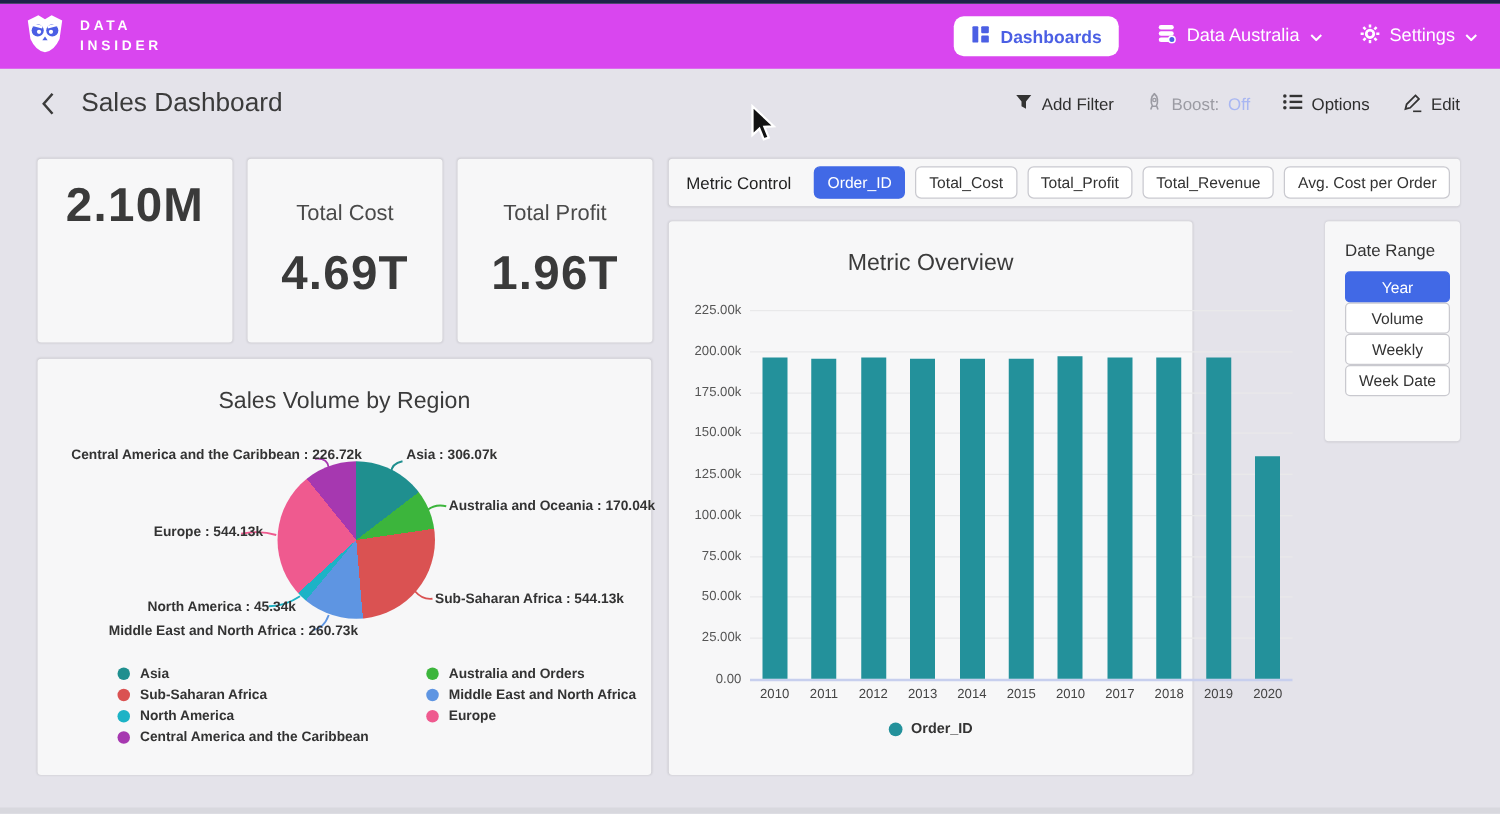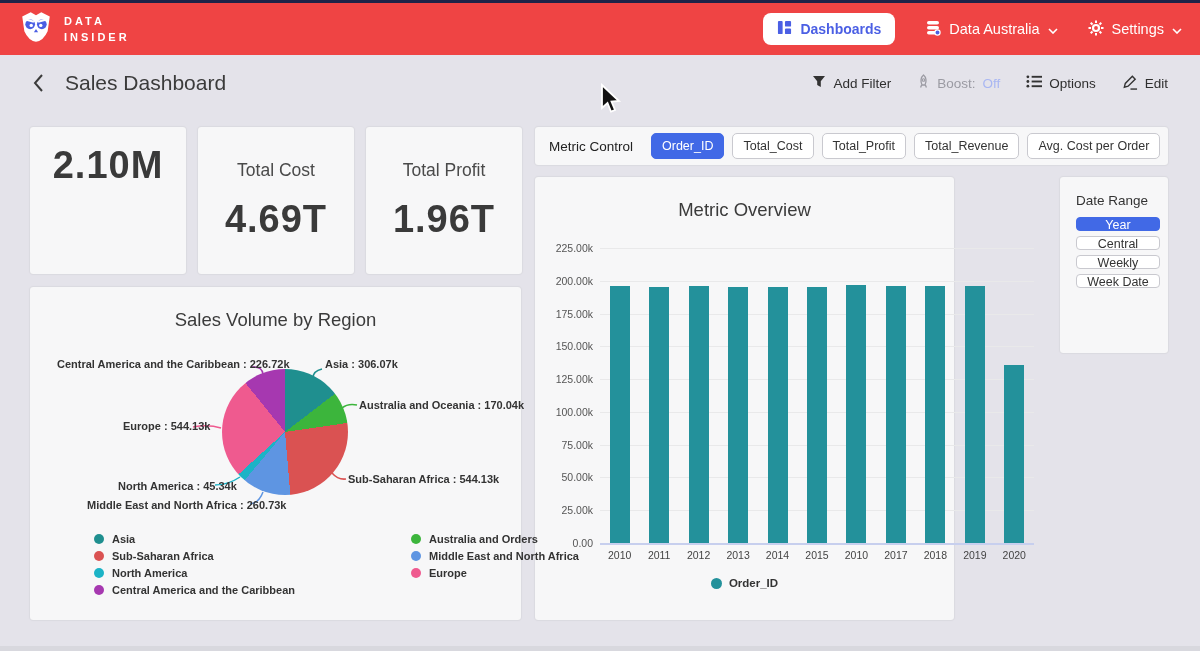--- a/index.html
+++ b/index.html
@@ -1,21 +1,21 @@
 <!DOCTYPE html>
 <html><head>
 <meta charset="utf-8">
 <style>
   * { margin:0; padding:0; box-sizing:border-box; }
   html,body { width:1200px; height:651px; overflow:hidden; }
   body { position:relative; background:#e4e3ea; font-family:"Liberation Sans",sans-serif; }
 
   
   .top-edge { position:absolute; top:0; left:0; right:0; height:3px; background:#1e2348; z-index:6; }
-  .navbar { position:absolute; top:3px; left:0; right:0; height:52px; background:#ef4444;
+  .navbar { position:absolute; top:3px; left:0; right:0; height:52px; background:#d946ef;
             display:flex; align-items:center; padding:4px 18px; z-index:5; }
   .logo { display:flex; align-items:center; gap:10px; }
   .brand-text { color:#fff; font-weight:bold; font-size:11px; letter-spacing:3px; line-height:1.5; }
   .nav-right { margin-left:auto; display:flex; align-items:center; gap:30px; }
   .dash-btn { background:#fff; color:#4b5fe4; border:none; border-radius:8px; height:32px;
               padding:0 14px; display:flex; align-items:center; gap:8px; font-weight:bold;
               font-size:14px; cursor:pointer; font-family:inherit; }
   .nav-item { color:#fff; font-size:14.5px; display:flex; align-items:center; gap:8px; cursor:pointer; }
 
   
@@ -54,38 +54,38 @@
   .bar { position:absolute; width:20px; background:#23919b; bottom:77px; }
   .xtick { position:absolute; font-size:10.5px; color:#444; text-align:center; width:40px; top:372px; }
   .chart-legend { position:absolute; top:400px; left:0; right:0; display:flex; justify-content:center;
                   align-items:center; gap:7px; cursor:pointer; }
   .legend-dot { width:11px; height:11px; border-radius:50%; }
   .chart-legend span { font-size:11.5px; font-weight:bold; color:#333; }
 
   
   .range-card { left:1060px; top:177px; width:108px; height:176px; padding:16px; }
   .range-label { font-size:13.5px; color:#333; margin-bottom:9px; }
-  .range-btn { display:block; width:84px; height:14px; margin-bottom:5px; background:#fff;
+  .range-btn { display:block; width:84px; height:25px; background:#fff;
                border:1px solid #c9c9cf; border-radius:4px; font-size:12.5px; color:#333;
                cursor:pointer; font-family:inherit;text-align:center; }
   .range-btn.active { background:#4169e6; border-color:#4169e6; color:#fff; }
 
   
   .pie-card { left:30px; top:287px; width:491px; height:333px; }
   .pie { position:absolute; left:192px; top:82px; width:126px; height:126px; border-radius:50%; }
   .pie-leaders { position:absolute; left:0; top:0; width:491px; height:333px; pointer-events:none; }
   .slice-label { position:absolute; font-size:11px; font-weight:bold; color:#333; white-space:nowrap; }
   .sl-0 { left:295px; top:71px; }   
   .sl-1 { left:329px; top:112px; }  
   .sl-2 { left:318px; top:186px; }  
   .sl-3 { left:57px;  top:212px; }  
   .sl-4 { left:88px;  top:193px; }  
   .sl-5 { left:93px;  top:133px; }  
   .sl-6 { left:27px;  top:71px; }   
-  .pie-legend { position:absolute; left:64px; top:246px; display:flex; gap:116px; }
+  .pie-legend { position:absolute; left:64px; top:246px; display:flex; gap:46px; }
   .pie-legend-col { display:flex; flex-direction:column; gap:5px; }
   .pleg-row { display:flex; align-items:center; gap:8px; cursor:pointer; }
   .pleg-dot { width:10px; height:10px; border-radius:50%; flex:none; }
   .pleg-row span { font-size:11px; font-weight:bold; color:#333; white-space:nowrap; }
 
   .footer-band { position:absolute; left:0; bottom:0; right:0; height:5px; background:#d8d8de; }
   .cursor { position:absolute; left:598px; top:83px; z-index:20; pointer-events:none; }
 </style>
 </head>
 <body>
@@ -276,21 +276,21 @@
     <div class="bar" style="left: 429.818px; height: 256.584px; background: rgb(35, 145, 155);"></div>
     <div class="xtick" style="left: 419.818px;">2019</div>
     <div class="bar" style="left: 469.273px; height: 177.787px; background: rgb(35, 145, 155);"></div>
     <div class="xtick" style="left: 459.273px;">2020</div>
   </div>
 
 <div class="card range-card">
   <div class="range-label">Date Range</div>
   <div id="range-buttons">
       <button class="range-btn active">Year</button>
-      <button class="range-btn">Central</button>
+      <button class="range-btn">Volume</button>
       <button class="range-btn">Weekly</button>
       <button class="range-btn">Week Date</button>
     </div>
 </div>
 
 <div class="card pie-card">
   <div class="chart-title">Sales Volume by Region</div>
   <div class="pie" id="pie" style="background: conic-gradient(rgb(31, 143, 143) 0deg, rgb(31, 143, 143) 52.5402deg, rgb(60, 181, 60) 52.5402deg, rgb(60, 181, 60) 81.7294deg, rgb(218, 82, 82) 81.7294deg, rgb(218, 82, 82) 175.135deg, rgb(94, 149, 226) 175.135deg, rgb(94, 149, 226) 219.892deg, rgb(28, 179, 198) 219.892deg, rgb(28, 179, 198) 227.675deg, rgb(239, 90, 143) 227.675deg, rgb(239, 90, 143) 321.081deg, rgb(166, 56, 176) 321.081deg, rgb(166, 56, 176) 360deg);"></div>
   <svg class="pie-leaders" viewBox="0 0 491 333">
     <path d="M292,82 Q283,84 283,91" fill="none" stroke-width="1.5" stroke="#1f8f8f"></path>

